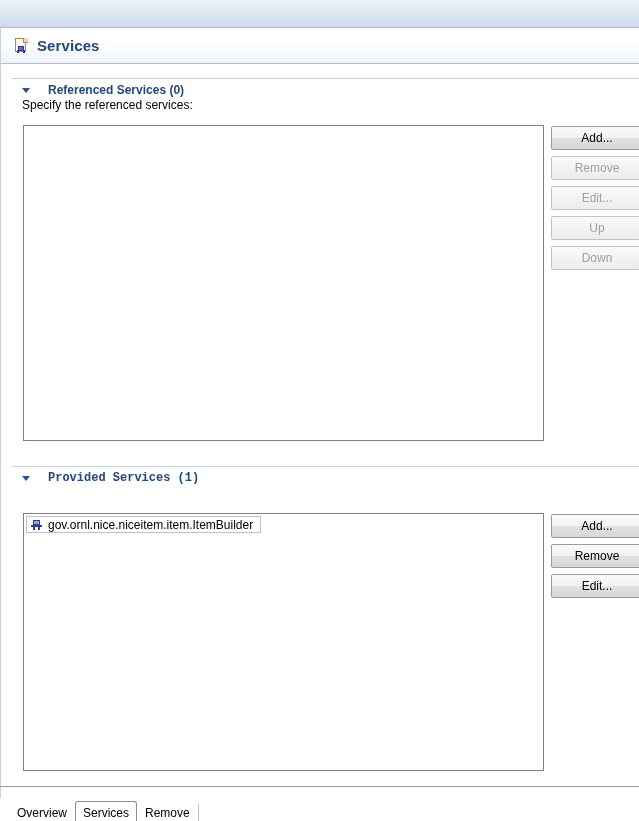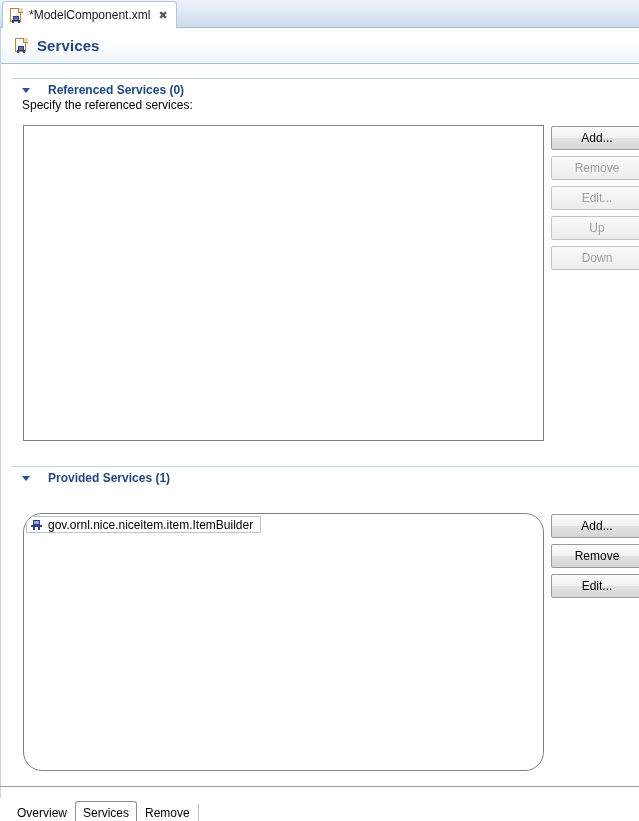--- a/index.html
+++ b/index.html
@@ -292,33 +292,20 @@
     height: 17px;
     margin-top: 3px;
     background: #bfbfbf;
   }
 </style>
 </head>
 <body>
 
 <div class="tabstrip">
   <div class="tabstrip-fill"></div>
-  <div class="editor-tab">
-    <span class="icon-doc">
-      <span class="sheet"></span>
-      <span class="fold"></span>
-      <span class="plug">
-        <span class="body"></span>
-        <span class="pin-l"></span>
-        <span class="pin-r"></span>
-      </span>
-    </span>
-    <span class="tab-label">*ModelComponent.xml</span>
-    <span class="tab-close">✖</span>
-  </div>
 </div>
 
 <div class="left-border"></div>
 
 <div class="form-header">
   <span class="icon-doc">
     <span class="sheet"></span>
     <span class="fold"></span>
     <span class="plug">
       <span class="body"></span>
@@ -342,28 +329,28 @@
 <div class="listbox" style="left:23px; top:125px; width:521px; height:316px;"></div>
 
 <button class="btn" style="left:551px; top:126px;">Add...</button>
 <button class="btn disabled" style="left:551px; top:156px;">Remove</button>
 <button class="btn disabled" style="left:551px; top:186px;">Edit...</button>
 <button class="btn disabled" style="left:551px; top:216px;">Up</button>
 <button class="btn disabled" style="left:551px; top:246px;">Down</button>
 
 <div class="section-sep" style="left:12px; top:466px; width:627px;"></div>
 
-<div class="section" style="left:22px; top:470px; width:600px;">
+<div class="section" style="left:22px; top:470px; width:600px;font-family:Liberation Mono, monospace;">
   <div class="section-head">
     <span class="twisty"></span>
     <span class="section-title">Provided Services (1)</span>
   </div>
 </div>
 
-<div class="listbox" style="left:23px; top:513px; width:521px; height:258px;border-radius:19px;">
+<div class="listbox" style="left:23px; top:513px; width:521px; height:258px;">
   <div class="list-item">
     <span class="icon-plug">
       <span class="pbody"></span>
       <span class="pbase"></span>
       <span class="pleg-l"></span>
       <span class="pleg-r"></span>
     </span>
     <span>gov.ornl.nice.niceitem.item.ItemBuilder</span>
   </div>
 </div>

